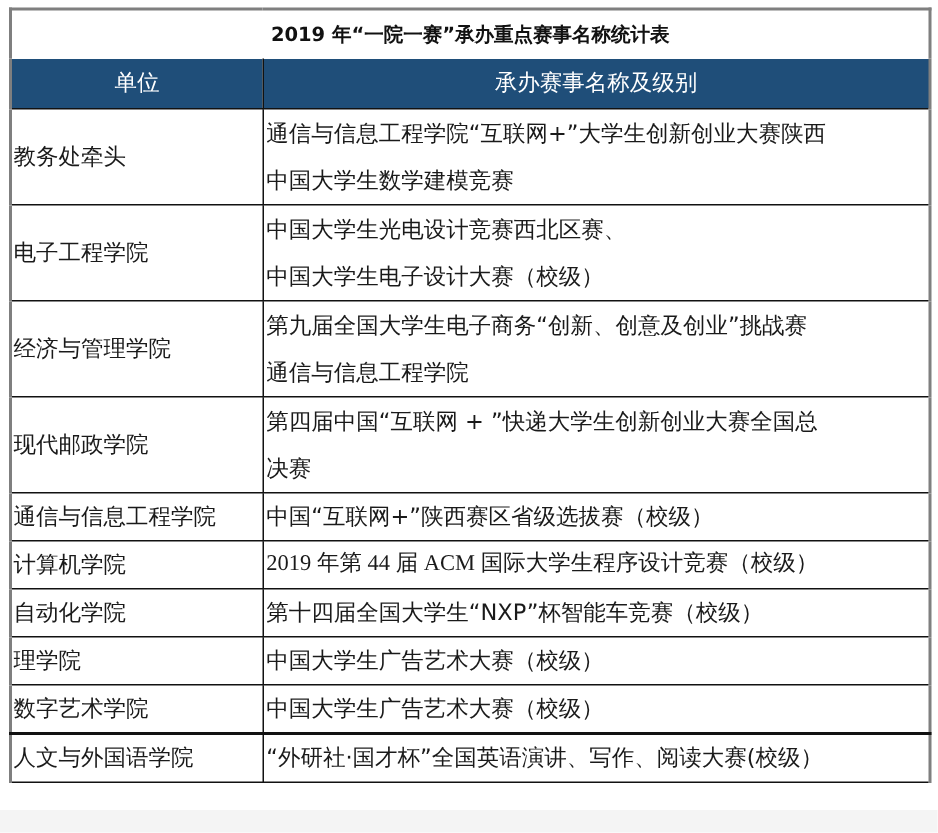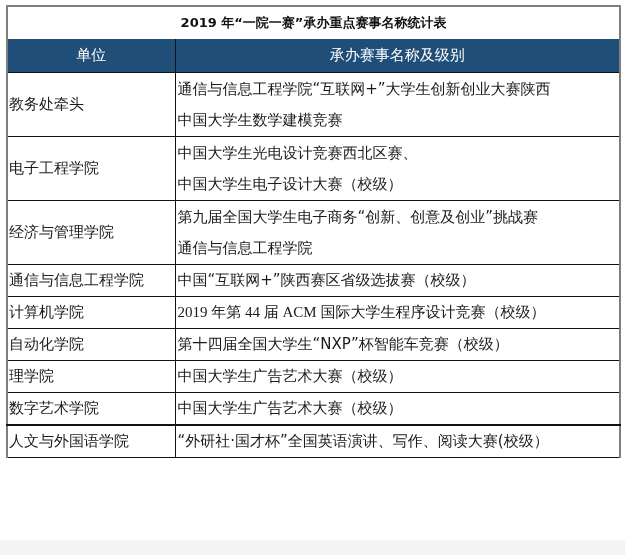--- a/index.html
+++ b/index.html
@@ -136,20 +136,27 @@
     </tr>
 
     <tr class="body-row tall">
       <td class="unit-cell">经济与管理学院</td>
       <td class="event-cell">
         <span class="event-line">第九届全国大学生电子商务“创新、创意及创业”挑战赛</span>
         <span class="event-line">通信与信息工程学院</span>
       </td>
     </tr>
 
+    <tr class="body-row tall">
+      <td class="unit-cell">现代邮政学院</td>
+      <td class="event-cell">
+        <span class="event-line">第四届中国“互联网 + ”快递大学生创新创业大赛全国总</span>
+        <span class="event-line">决赛</span>
+      </td>
+    </tr>
 
     <tr class="body-row short">
       <td class="unit-cell">通信与信息工程学院</td>
       <td class="event-cell">
         <span class="event-line">中国“互联网+”陕西赛区省级选拔赛（校级）</span>
       </td>
     </tr>
 
     <tr class="body-row short">
       <td class="unit-cell">计算机学院</td>

